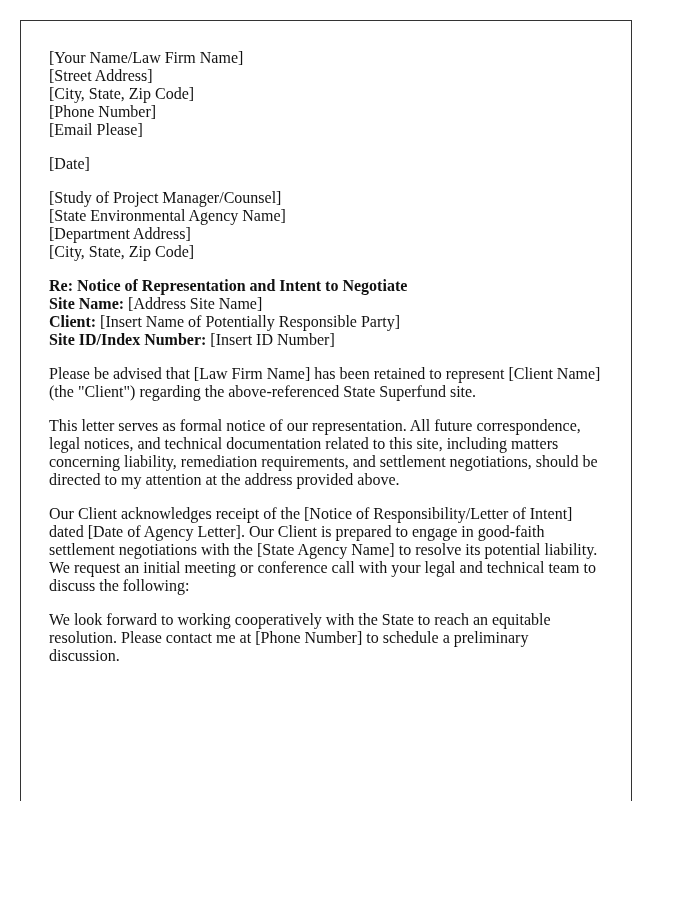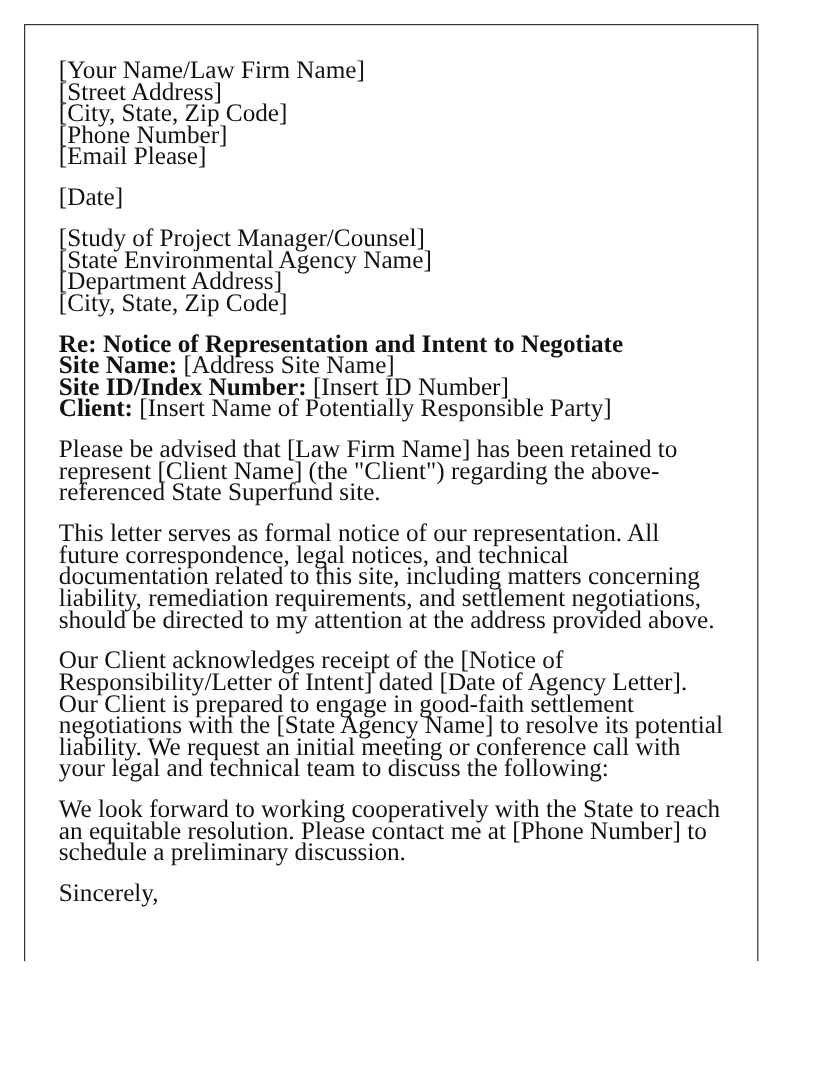--- a/index.html
+++ b/index.html
@@ -6,21 +6,21 @@
   body { width: 700px; height: 900px; position: relative; overflow: hidden; }
   .page {
     position: absolute;
     left: 20px; top: 20px;
     width: 612px; height: 781px;
     border: 1px solid #333333;
     border-bottom: none;
     box-sizing: border-box;
     padding: 28px 28px 0 28px;
     font-family: "Liberation Serif", "DejaVu Serif", serif;
-    font-size: 21px;
+    font-size: 16px;
     line-height: 18px;
     color: #111111;
     overflow: hidden;
   }
   .block { margin: 0 0 16px 0; }
   .line { display: block; white-space: nowrap; }
   p { margin: 0 0 16px 0; }
   b { font-weight: bold; }
   ul { margin: 0 0 16px 0; padding-left: 40px; }
   li { margin: 0; }
@@ -43,27 +43,26 @@
   <div class="block">
     <span class="line">[Study of Project Manager/Counsel]</span>
     <span class="line">[State Environmental Agency Name]</span>
     <span class="line">[Department Address]</span>
     <span class="line">[City, State, Zip Code]</span>
   </div>
 
   <div class="block">
     <span class="line"><b>Re: Notice of Representation and Intent to Negotiate</b></span>
     <span class="line"><b>Site Name:</b><span> [Address Site Name]</span></span>
+    <span class="line"><b>Client:</b><span> [Insert Name of Potentially Responsible Party]</span></span>
     <span class="line"><b>Site ID/Index Number:</b><span> [Insert ID Number]</span></span>
-    <span class="line"><b>Client:</b><span> [Insert Name of Potentially Responsible Party]</span></span>
   </div>
 
 
   <p>Please be advised that [Law Firm Name] has been retained to represent [Client Name] (the "Client") regarding the above-referenced State Superfund site.</p>
   <p>This letter serves as formal notice of our representation. All future correspondence, legal notices, and technical documentation related to this site, including matters concerning liability, remediation requirements, and settlement negotiations, should be directed to my attention at the address provided above.</p>
   <p>Our Client acknowledges receipt of the [Notice of Responsibility/Letter of Intent] dated [Date of Agency Letter]. Our Client is prepared to engage in good-faith settlement negotiations with the [State Agency Name] to resolve its potential liability. We request an initial meeting or conference call with your legal and technical team to discuss the following:</p>
 
 
   <p>We look forward to working cooperatively with the State to reach an equitable resolution. Please contact me at [Phone Number] to schedule a preliminary discussion.</p>
 
-  <p>Sincerely,</p>
 
 </div>
 
 </body></html>

